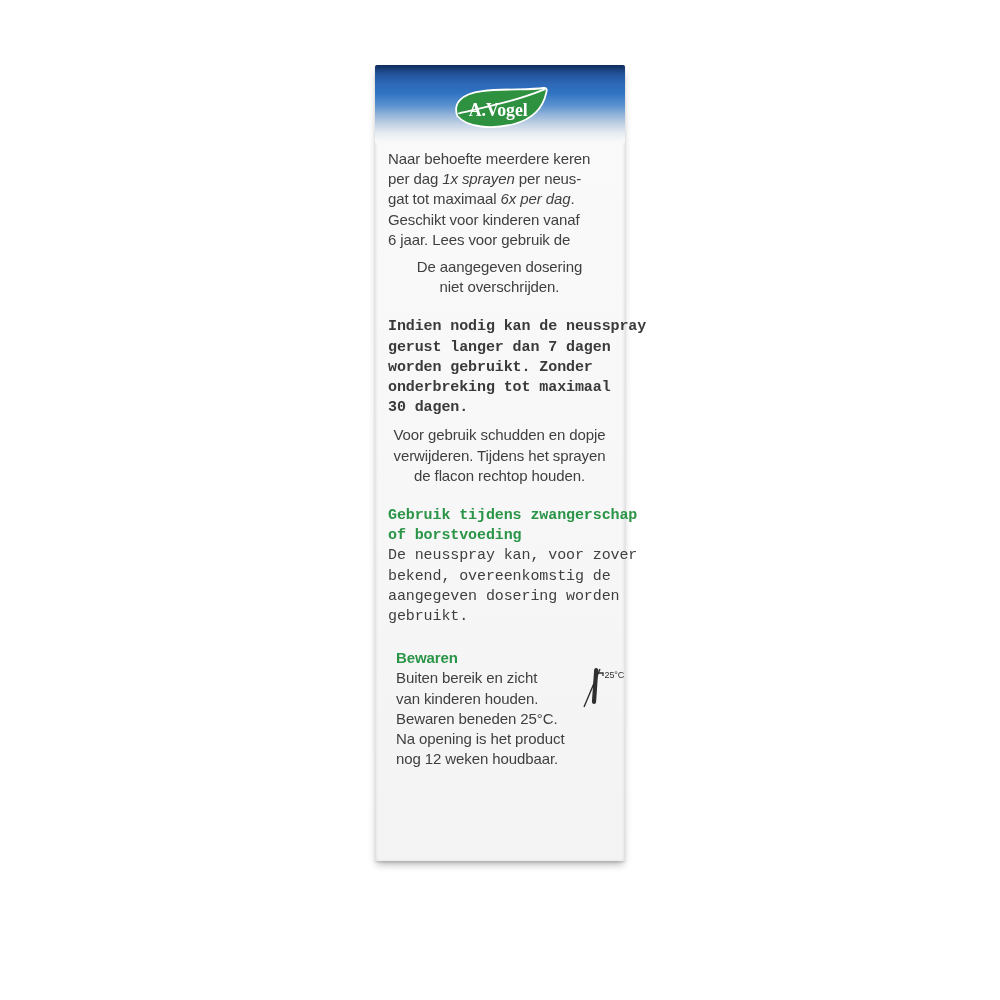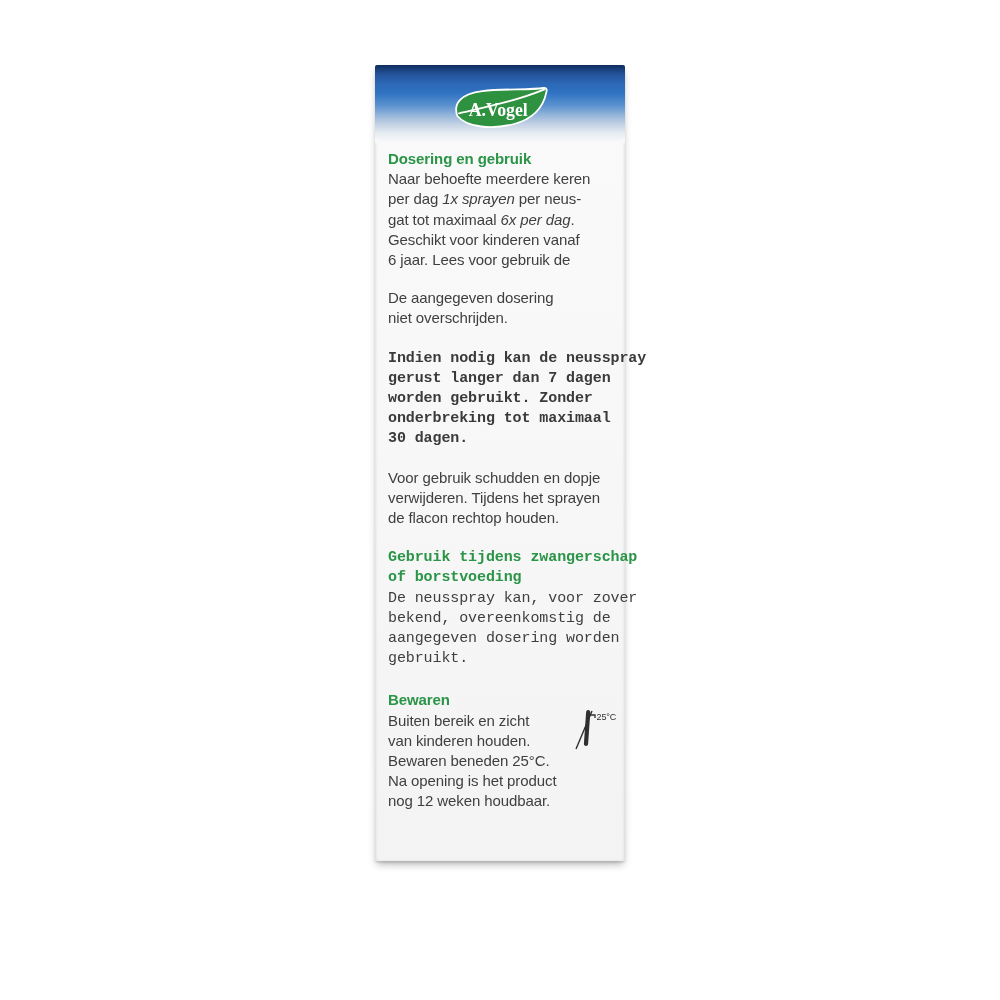--- a/index.html
+++ b/index.html
@@ -34,22 +34,22 @@
     padding:6px 14px 0 13px;box-sizing:border-box;
     color:#3f3f3f;font-size:15px;line-height:20.2px;
     letter-spacing:-0.1px;
   }
   .line{white-space:nowrap;}
   .heading{color:#2a9447;font-weight:bold;}
   .em{font-style:italic;}
   .bold-par{font-weight:bold;color:#3a3a3a;}
   .sec-gap-20{margin-top:20px;font-family:Liberation Mono, monospace;}
   .sec-gap-21{margin-top:21px;}
-  .sec-gap-22{margin-top:18px;}
-  .storage-wrap{position:relative;}
+  .sec-gap-22{margin-top:7px;text-align:center;}
+  .storage-wrap{position:relative;margin-left:8px;}
   .thermo{position:absolute;left:186px;top:13px;width:42px;height:52px;}
 </style>
 </head>
 <body>
 
 <div class="box-panel">
 
   <div class="band"></div>
 
   <div class="logo">
@@ -58,21 +58,20 @@
                C 107,1 107,4 106,7 C 103,21 95,35 70,42
                C 45,48.5 17,46 6,33 Z" fill="#2e9140" stroke="#ffffff" stroke-width="2"></path>
       <path d="M 8,30 C 42,22 72,16 104,3" fill="none" stroke="#ffffff" stroke-width="2.2" stroke-linecap="round"></path>
       <text x="52" y="33" text-anchor="middle" font-family="Liberation Serif, serif" font-weight="bold" font-size="20" fill="#ffffff">A.Vogel</text>
     </svg>
   </div>
 
   <div class="content">
 
     <div>
-      <div class="heading line">Dosering en gebruik</div>
       <div class="line">Naar behoefte meerdere keren</div>
       <div class="line"><span>per dag </span><span class="em">1x sprayen</span><span> per neus-</span></div>
       <div class="line"><span>gat tot maximaal </span><span class="em">6x per dag</span><span>.</span></div>
       <div class="line">Geschikt voor kinderen vanaf</div>
       <div class="line">6 jaar. Lees voor gebruik de</div>
     </div>
 
     <div class="sec-gap-22">
       <div class="line">De aangegeven dosering</div>
       <div class="line">niet overschrijden.</div>

